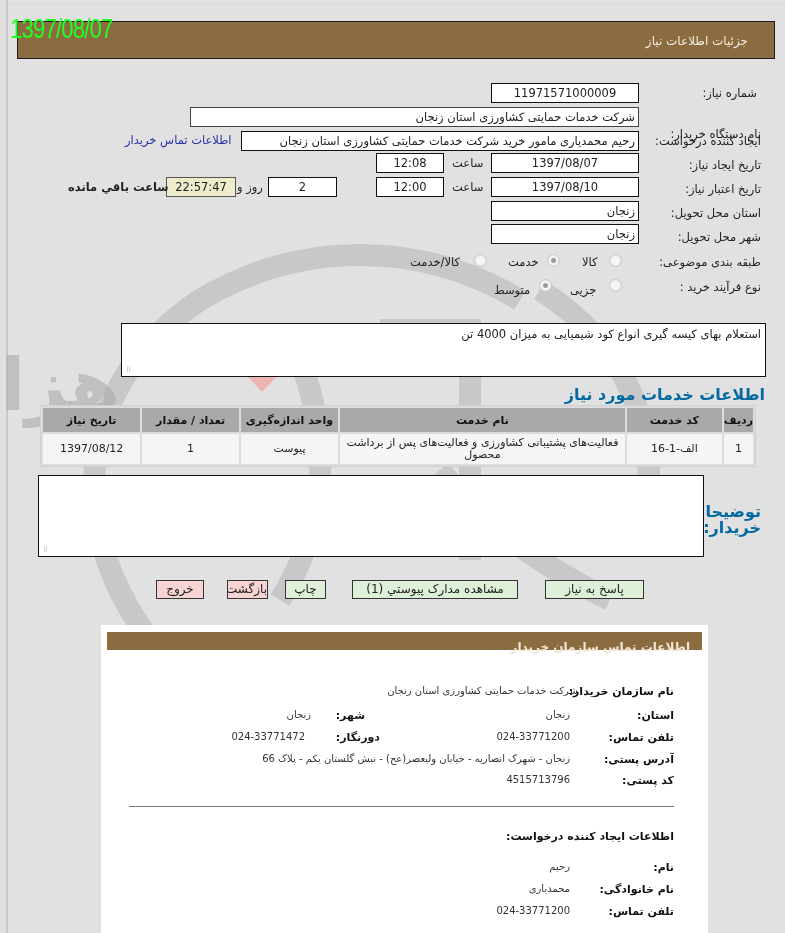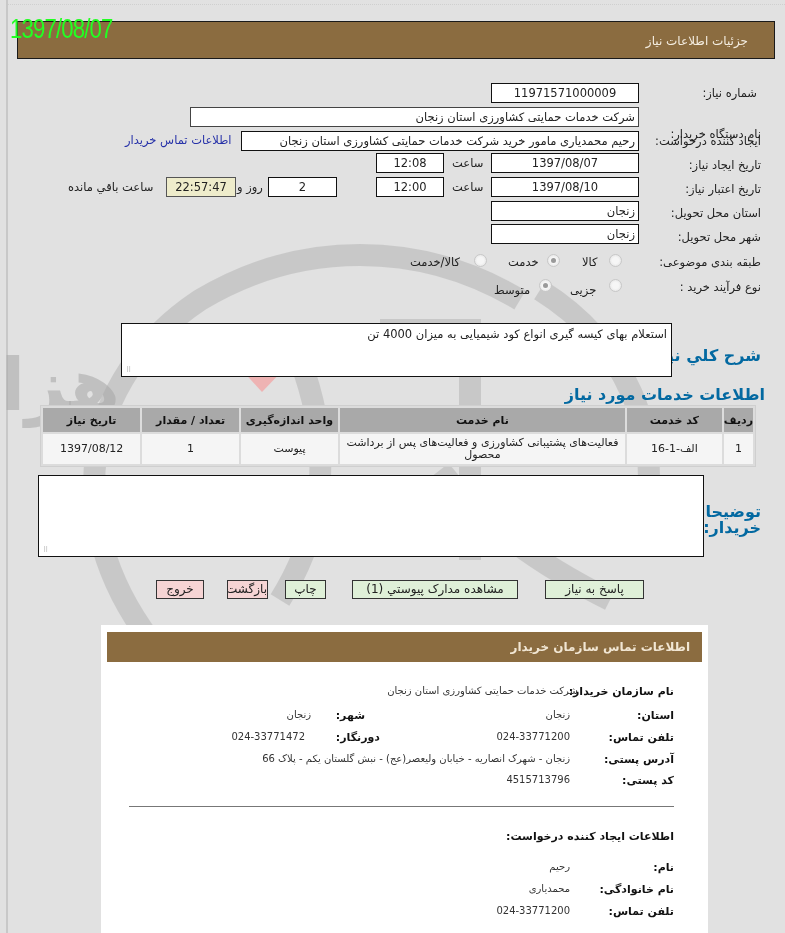--- a/index.html
+++ b/index.html
@@ -66,21 +66,21 @@
     position: absolute; height: 19px; border: 1px solid #333; font-size: 12px; line-height: 17px; text-align: center;
     direction: rtl; cursor: pointer; white-space: nowrap; overflow: hidden;
   }
   .btn.green { background: #dff0d8; }
   .btn.red { background: #f6d4d4; }
 
   .contact {
     position: absolute; left: 101px; top: 625px; width: 607px; height: 308px; background: #fff;
   }
   .contact-head {
-    position: absolute; left: 6px; top: 7px; width: 595px; height: 30px; background: #8b6c40;
+    position: absolute; left: 6px; top: 7px; width: 595px; height: 18px; background: #8b6c40;
   }
   .contact-head-title {
     position: absolute; right: 12px; top: 8px; color: #f1e6d3; font-weight: bold; font-size: 12px; direction: rtl;
   }
   .c-lbl { position: absolute; direction: rtl; font-weight: bold; font-size: 11px; color: #111; white-space: nowrap; text-align: center; }
   .c-val { position: absolute; direction: rtl; font-size: 10px; color: #333; white-space: nowrap; }
   .c-sep { position: absolute; left: 28px; top: 181px; width: 545px; height: 1px; background: #777; }
 
   .watermark { position: absolute; left: 0; top: 0; width: 785px; height: 933px; pointer-events: none; }
 </style>
@@ -125,21 +125,21 @@
 <span class="lbl" style="left:452px;top:156px;">ساعت</span>
 <div class="field center" style="left:376px;top:153px;width:68px;">12:08</div>
 
 <span class="lbl" style="right:24px;top:182px;">تاریخ اعتبار نیاز:</span>
 <div class="field center" style="left:491px;top:177px;width:148px;">1397/08/10</div>
 <span class="lbl" style="left:452px;top:180px;">ساعت</span>
 <div class="field center" style="left:376px;top:177px;width:68px;">12:00</div>
 <div class="field center" style="left:268px;top:177px;width:69px;">2</div>
 <span class="lbl" style="left:237px;top:180px;">روز و</span>
 <div class="field center timer" style="left:166px;top:177px;width:70px;">22:57:47</div>
-<span class="lbl" style="left:68px;top:180px;">ساعت باقي مانده</span>
+<span class="lbl" style="left:68px;top:180px;font-weight:bold;">ساعت باقي مانده</span>
 
 <span class="lbl" style="right:24px;top:206px;">استان محل تحویل:</span>
 <div class="field" style="left:491px;top:201px;width:148px;">زنجان</div>
 <span class="lbl" style="right:24px;top:230px;">شهر محل تحویل:</span>
 <div class="field" style="left:491px;top:224px;width:148px;">زنجان</div>
 
 <span class="lbl" style="right:24px;top:255px;">طبقه بندی موضوعی:</span>
 <span class="radio" style="left:609px;top:254px;"></span>
 <span class="lbl" style="left:582px;top:255px;">کالا</span>
 <span class="radio checked" style="left:547px;top:254px;"></span>
@@ -147,21 +147,21 @@
 <span class="radio" style="left:474px;top:254px;"></span>
 <span class="lbl" style="left:410px;top:255px;">کالا/خدمت</span>
 
 <span class="lbl" style="right:24px;top:280px;">نوع فرآیند خرید :</span>
 <span class="radio" style="left:609px;top:279px;"></span>
 <span class="lbl" style="left:570px;top:283px;">جزیی</span>
 <span class="radio checked" style="left:539px;top:279px;"></span>
 <span class="lbl" style="left:494px;top:283px;">متوسط</span>
 
 <span class="lbl-bold" style="right:24px;top:346px;">شرح کلي نياز:</span>
-<div class="textarea" style="left:121px;top:323px;width:551px;height:54px;">
+<div class="textarea" style="left:121px;top:323px;width:645px;height:54px;">
   <span>استعلام بهای کیسه گیری انواع کود شیمیایی به میزان 4000 تن</span>
   <span class="grip">⠿</span>
 </div>
 
 <span class="lbl-bold" style="right:20px;top:385px;">اطلاعات خدمات مورد نیاز</span>
 
 <table class="items">
   <thead>
     <tr>
       <th style="width:26px;">ردیف</th>

